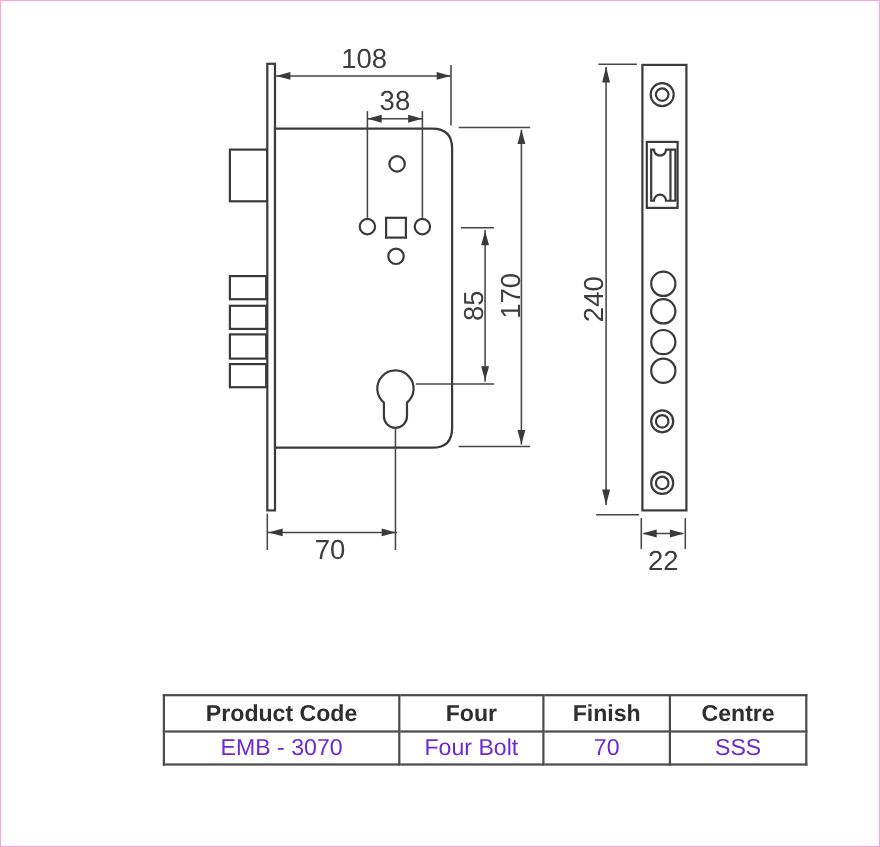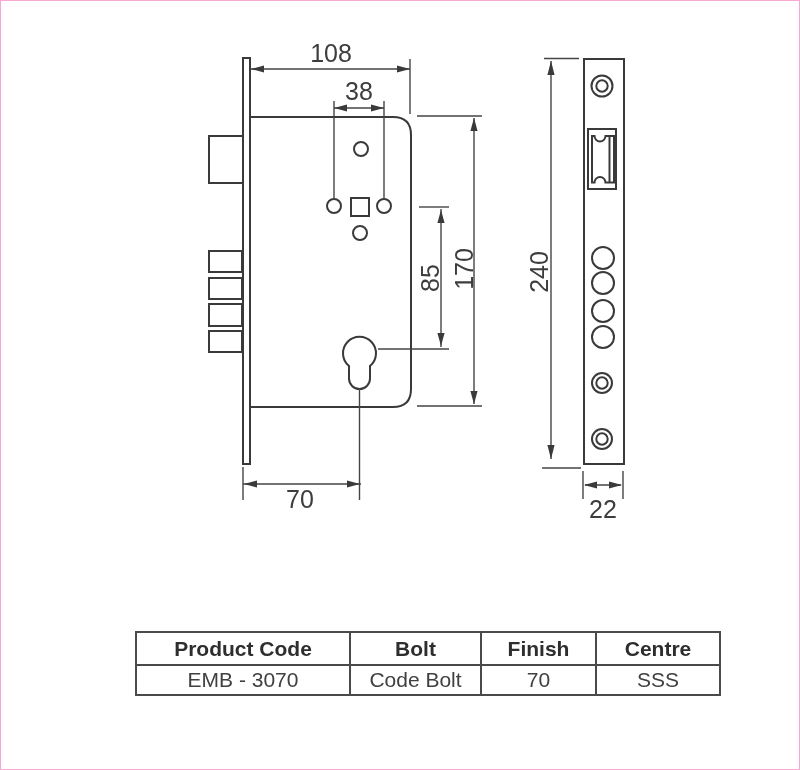--- a/index.html
+++ b/index.html
@@ -5,25 +5,25 @@
   html,body{margin:0;padding:0;background:#fff;}
   #page{position:relative;width:798px;height:768px;background:#ffffff;
         border:1px solid #f9a8d4;overflow:hidden;
         font-family:"Liberation Sans",sans-serif;}
   #drawing{position:absolute;left:0;top:0;}
   .outline{fill:#ffffff;stroke:#3a3a3a;stroke-width:2;}
   .outline-nf{fill:none;stroke:#3a3a3a;stroke-width:2;}
   .dimline{stroke:#454545;stroke-width:1.4;fill:none;}
   .arrow{fill:#3a3a3a;stroke:none;}
   .dimtext{font-family:"Liberation Sans",sans-serif;font-size:25px;fill:#3d3d3d;text-anchor:middle;}
-  table.spec{position:absolute;left:134px;top:630px;width:584px;
+  table.spec{position:absolute;left:147px;top:630px;width:584px;
         border-collapse:collapse;table-layout:fixed;background:#fff;}
   table.spec th, table.spec td{border:2px solid #4a4a4a;text-align:center;vertical-align:middle;padding:0;}
   table.spec th{font-size:21px;font-weight:bold;color:#2e2e2e;height:31px;}
-  table.spec td{font-size:21px;font-weight:normal;color:#404040;height:28px;}
+  table.spec td{font-size:21px;font-weight:normal;color:#6d28d9;height:28px;}
 </style>
 </head>
 <body>
 
 <div id="page">
 
   <svg id="drawing" width="800" height="620" viewBox="0 0 800 620" xmlns="http://www.w3.org/2000/svg">
 
     <g>
 
@@ -140,26 +140,26 @@
   <table class="spec">
     <colgroup>
       <col style="width:214px">
         <col style="width:131px">
         <col style="width:115px">
         <col style="width:124px">
     </colgroup>
     <tbody>
         <tr>
       <th>Product Code</th>
-      <th>Bolt</th>
+      <th>Four</th>
       <th>Finish</th>
       <th>Centre</th>
     </tr>
     <tr>
       <td>EMB - 3070</td>
-      <td>Code Bolt</td>
+      <td>Four Bolt</td>
       <td>70</td>
       <td>SSS</td>
     </tr>
   </tbody>
     </table>
 
 </div>
 
 </body></html>

